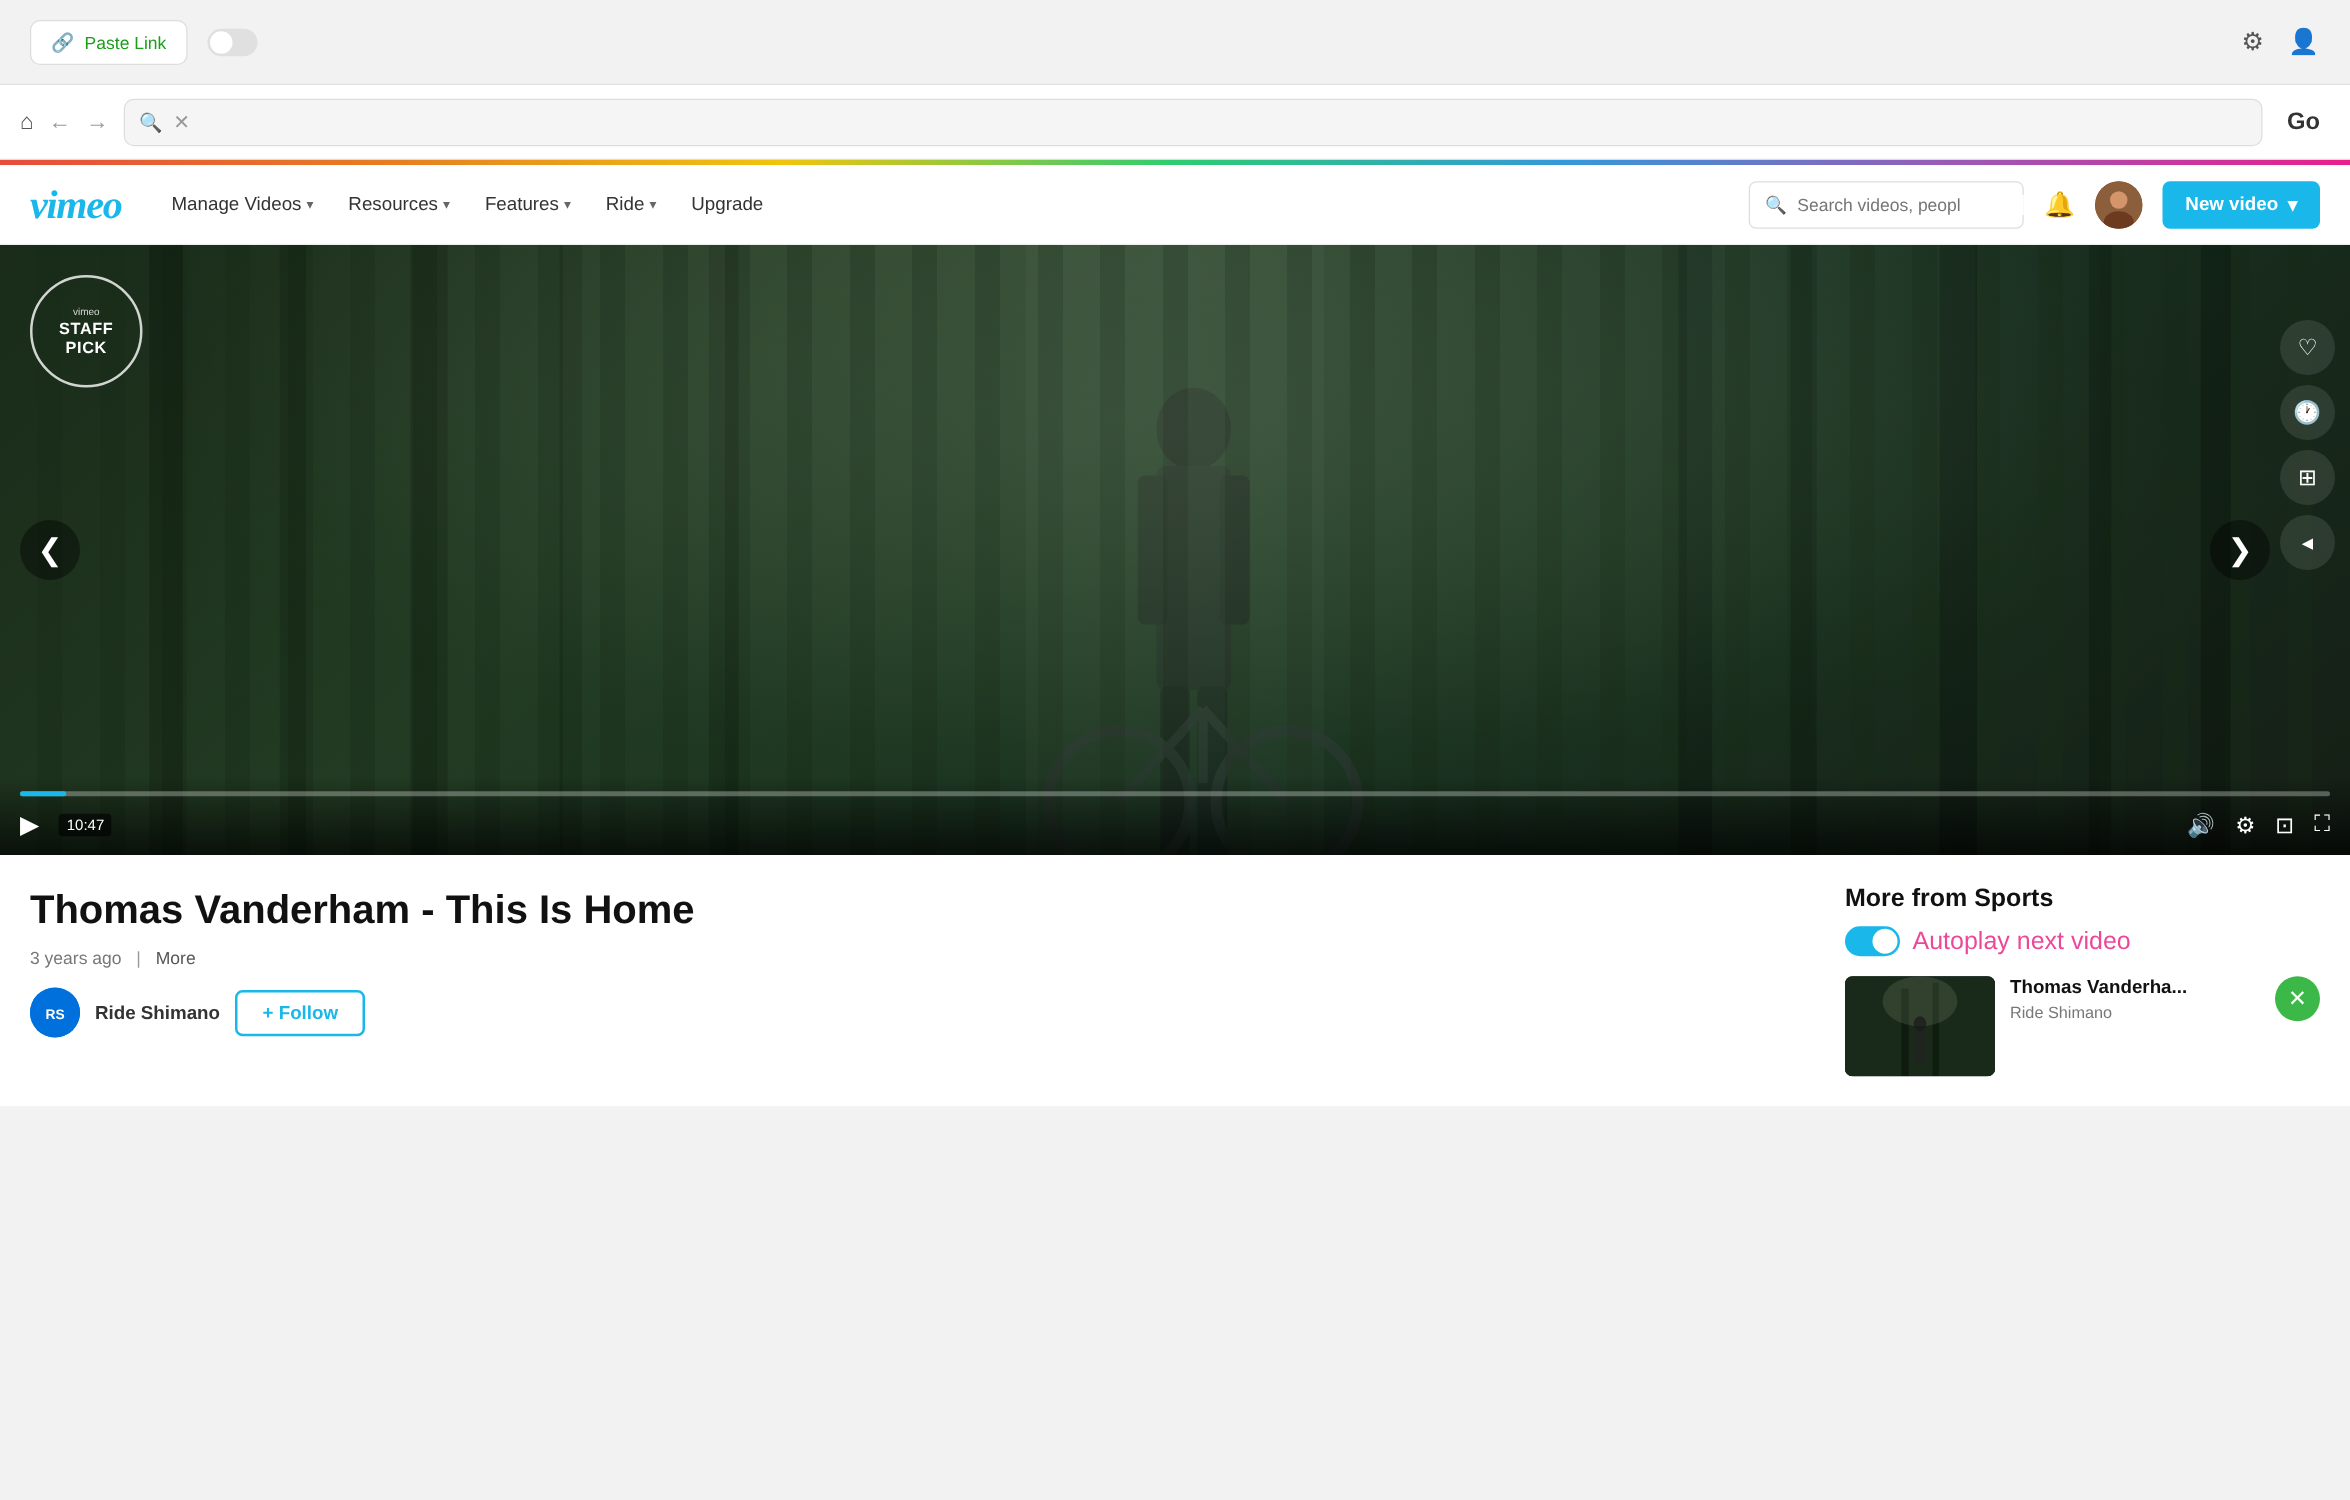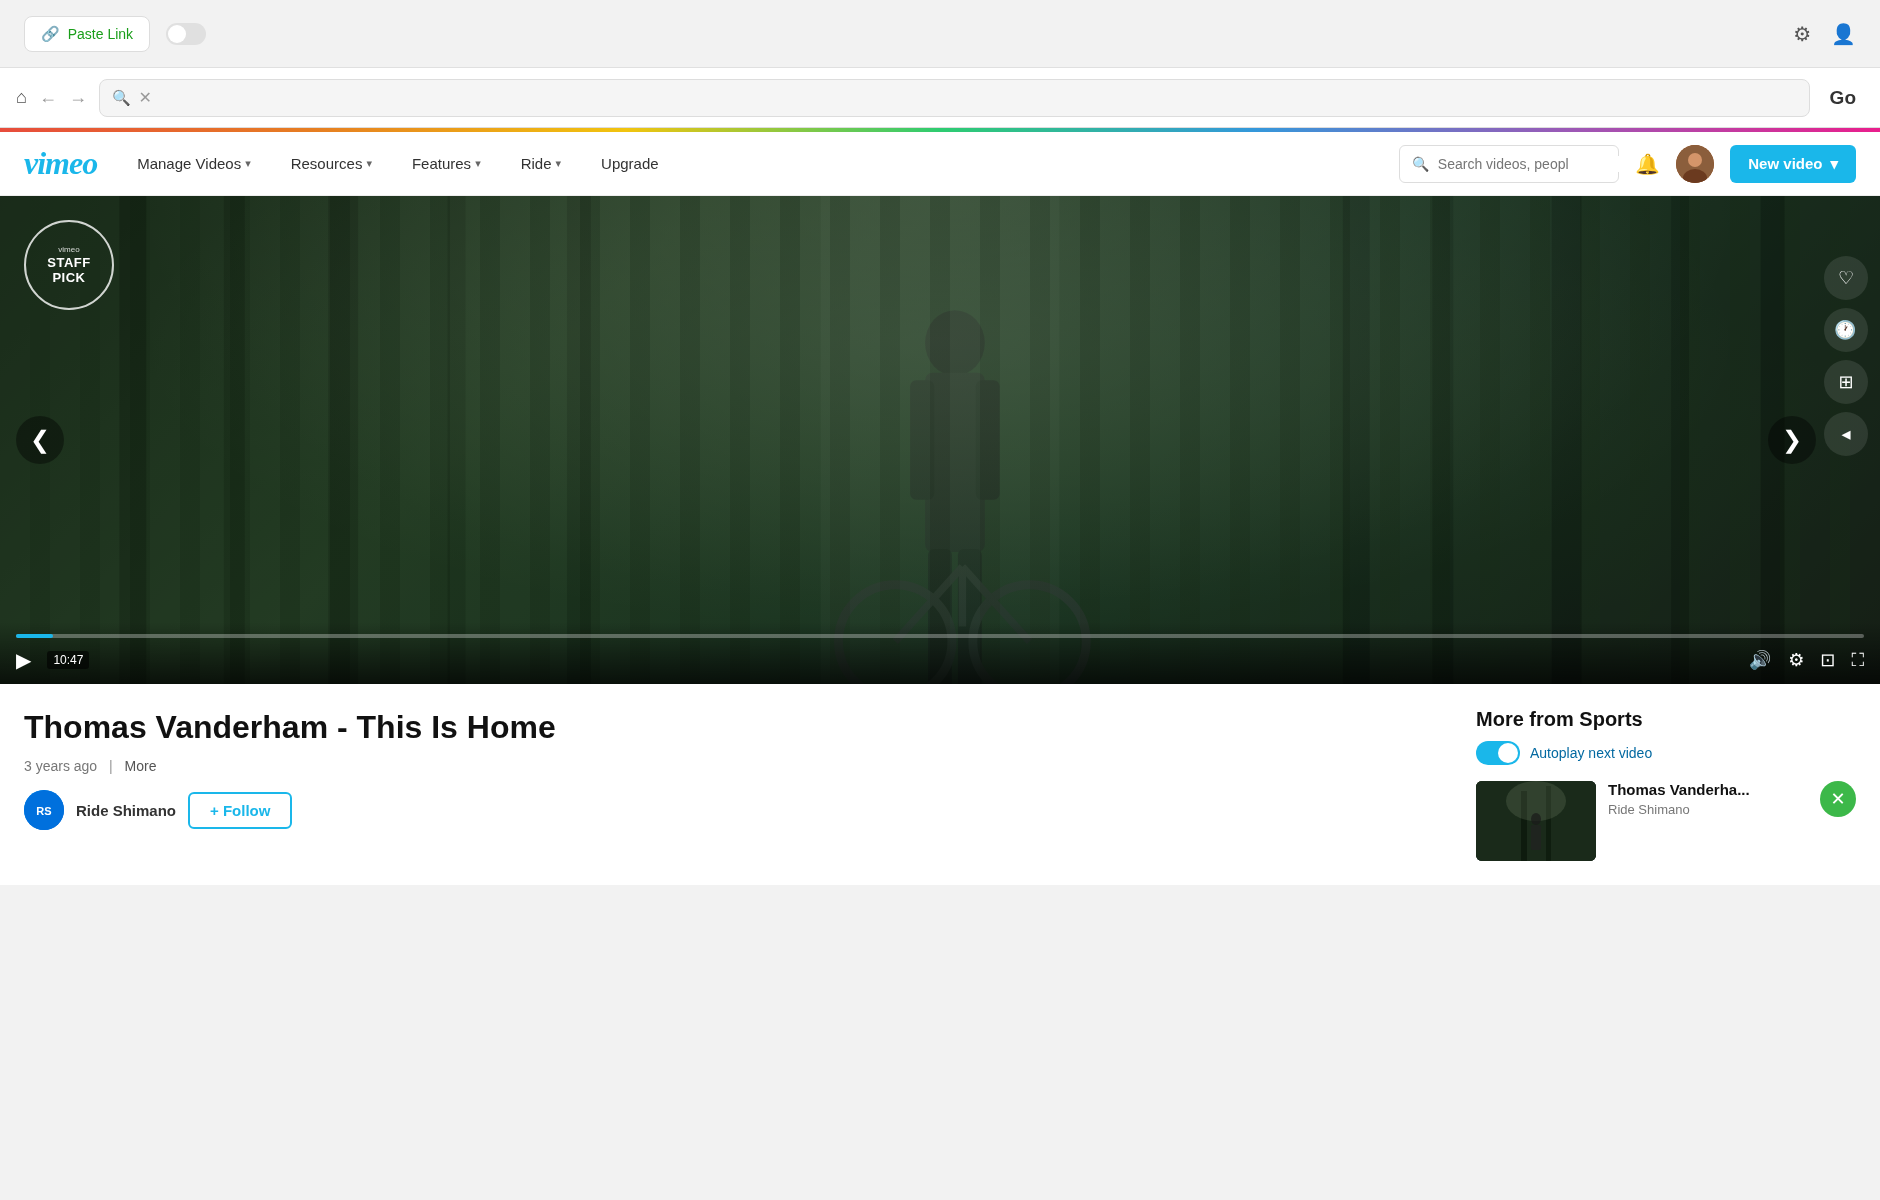--- a/index.html
+++ b/index.html
@@ -97,21 +97,21 @@
     }
     .vimeo-logo {
       font-size: 32px;
       font-weight: 700;
       color: #1ab7ea;
       font-style: italic;
       margin-right: 28px;
       font-family: Georgia, serif;
       letter-spacing: -1px;
     }
-    .nav-links { display: flex; align-items: center; gap: 16px; }
+    .nav-links { display: flex; align-items: center; gap: 4px; }
     .nav-link {
       background: none; border: none; font-size: 15px; color: #333; cursor: pointer;
       padding: 8px 12px; display: flex; align-items: center; gap: 4px; font-weight: 500;
     }
     .nav-link .chevron { font-size: 11px; color: #666; }
     .nav-upgrade {
       background: none; border: none; font-size: 15px; color: #333; cursor: pointer;
       padding: 8px 12px; font-weight: 500;
     }
     .nav-right { margin-left: auto; display: flex; align-items: center; gap: 16px; }
@@ -301,21 +301,21 @@
       cursor: pointer;
     }
     .toggle-on::after {
       content: '';
       position: absolute;
       width: 20px; height: 20px;
       background: #fff;
       border-radius: 50%;
       top: 2px; right: 2px;
     }
-    .autoplay-label { font-size: 14px; color: #0369a1; }
+    .autoplay-label { font-size: 20px; color: #ec4899; }
     .next-video-card {
       display: flex; gap: 12px; align-items: flex-start;
     }
     .next-thumb {
       width: 120px; height: 80px; border-radius: 6px;
       background: linear-gradient(135deg, #1a2a1a, #2d4a2d);
       overflow: hidden; flex-shrink: 0;
       position: relative;
     }
     .next-thumb-dark {

